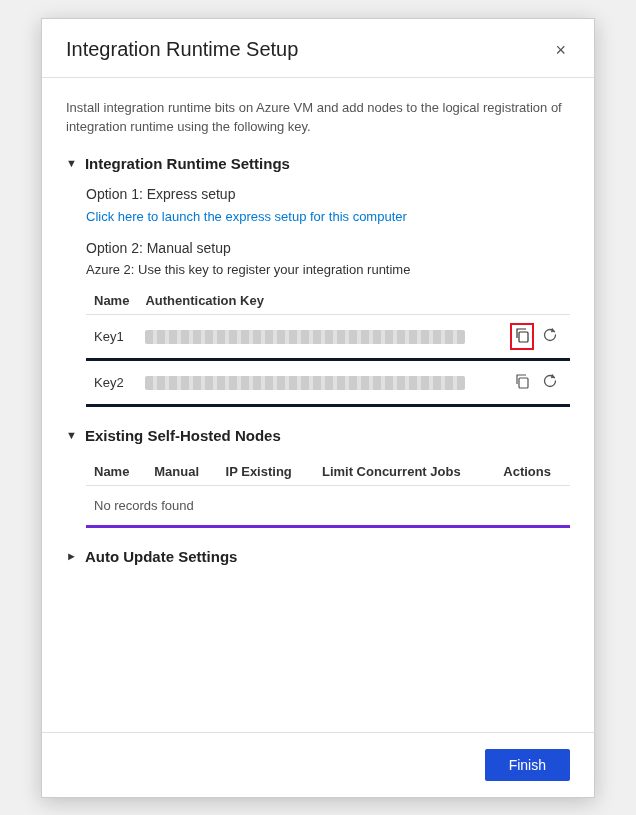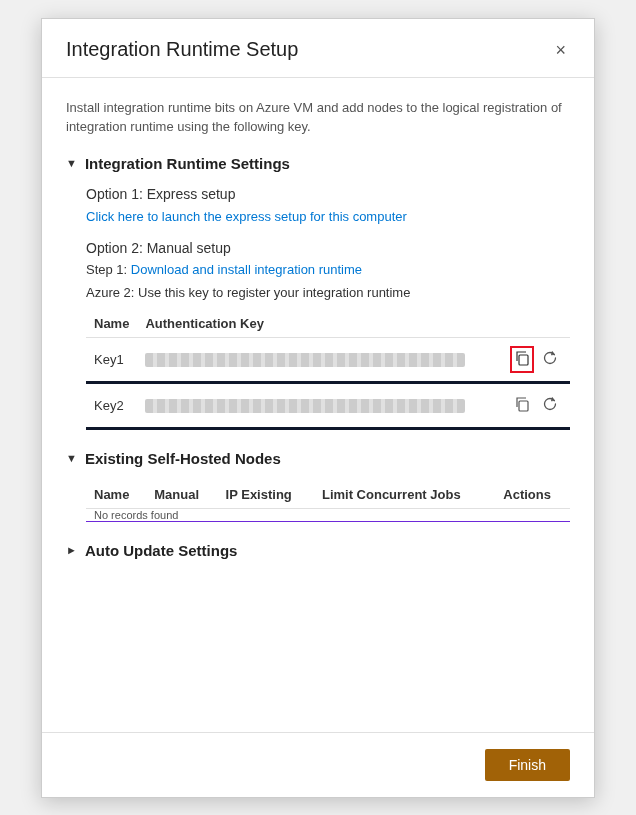--- a/index.html
+++ b/index.html
@@ -146,44 +146,44 @@
     }
     .nodes-table th {
       text-align: left;
       font-size: 13px;
       font-weight: 600;
       color: #333;
       padding: 6px 8px;
       border-bottom: 1px solid #e0e0e0;
     }
     .nodes-table td {
-      padding: 0 8px;
-      font-size: 11px;
+      padding: 12px 8px;
+      font-size: 13px;
       color: #555;
-      border-bottom: 1px solid #6d28d9;
+      border-bottom: 3px solid #6d28d9;
     }
     .auto-update-section {}
     .auto-update-header {
       display: flex;
       align-items: center;
       cursor: pointer;
     }
     .auto-update-header .collapse-icon {
       font-size: 11px;
       margin-right: 8px;
       color: #333;
     }
     .dialog-footer {
       padding: 16px 24px;
       display: flex;
       justify-content: flex-end;
       border-top: 1px solid #e0e0e0;
     }
     .finish-btn {
-      background: #a16207;
+      background: #1d4ed8;
       color: #fff;
       border: none;
       padding: 8px 24px;
       font-size: 14px;
       cursor: pointer;
       border-radius: 2px;
     }
     .masked-value {
       display: inline-block;
       width: 320px;
@@ -213,23 +213,20 @@
     </div>
 
     <div class="section-content">
       
       <p class="option-label">Option 1: Express setup</p>
       <a class="link-text" href="#">Click here to launch the express setup for this computer</a>
 
       
       <div class="option2-section">
         <p class="option-label">Option 2: Manual setup</p>
-        <p class="step-text">
-          <span>Step 1: </span><a class="link-text" href="#">Download and install integration runtime</a>
-        </p>
         <p class="step-text">Azure 2: Use this key to register your integration runtime</p>
       </div>
 
       
       <table class="keys-table">
         <thead>
           <tr>
             <th>Name</th>
             <th>Authentication Key</th>
             <th></th>

